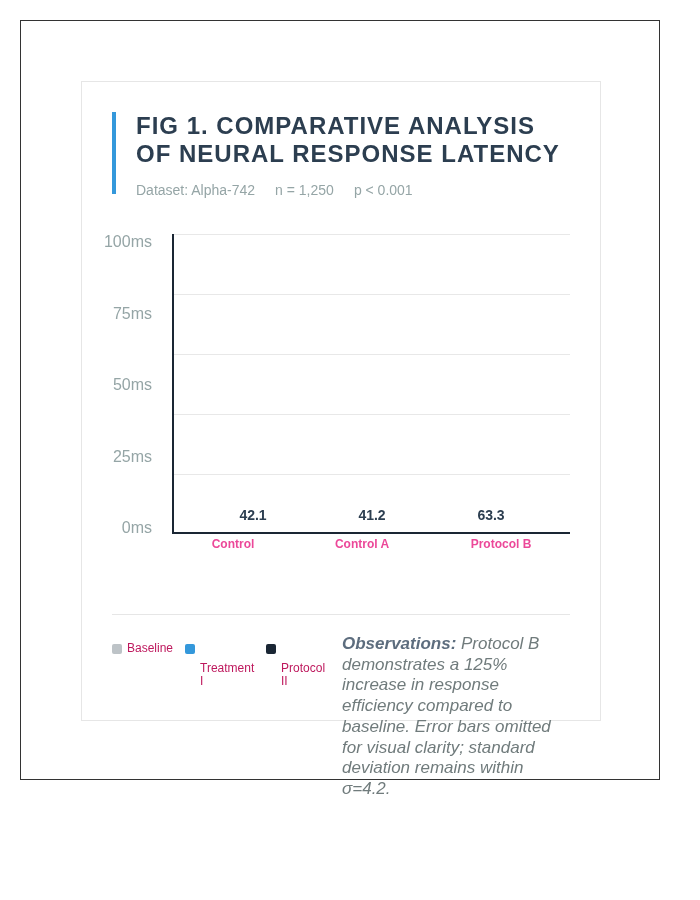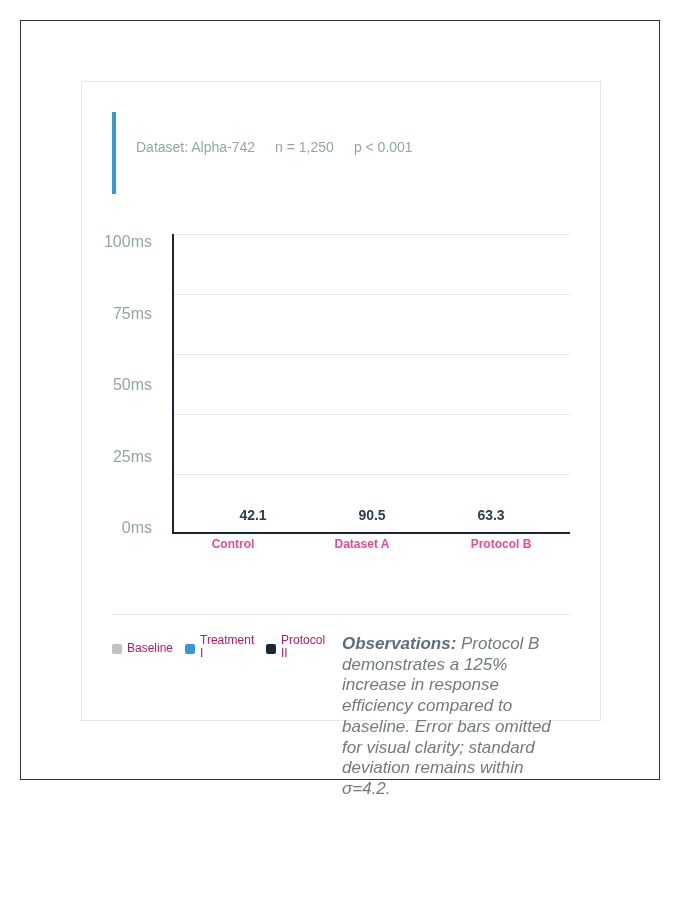--- a/index.html
+++ b/index.html
@@ -1,45 +1,46 @@
 <!DOCTYPE html>
 <html><head>
 <meta charset="utf-8">
 <style>
   html, body { margin: 0; padding: 0; background: #ffffff; }
   body { width: 700px; height: 900px; position: relative; font-family: "Liberation Sans", sans-serif; }
   .frame { position: absolute; left: 20px; top: 20px; width: 640px; height: 760px; border: 1px solid #333333; box-sizing: border-box; }
   .card { position: absolute; left: 81px; top: 81px; width: 520px; height: 640px; border: 1px solid #e6e6e6; box-sizing: border-box; }
   .header { position: absolute; left: 112px; top: 112px; width: 460px; border-left: 4px solid #3498db; padding-left: 20px; box-sizing: border-box; height: 82px; }
   .title { margin: 0; font-size: 24px; font-weight: 700; letter-spacing: 1px; line-height: 28px; color: #2c3e50; text-transform: uppercase; }
-  .meta { margin-top: 27px; font-size: 14px; color: #95a5a6; display: flex; gap: 20px; }
+  .meta { margin-top: 14px; font-size: 14px; color: #95a5a6; display: flex; gap: 20px; }
   .chart { position: absolute; left: 100px; top: 225px; width: 480px; height: 360px; }
   .ylabel { position: absolute; right: 428px; font-size: 16px; color: #95a5a6; text-align: right; width: 60px; }
   .grid { position: absolute; left: 73px; width: 397px; height: 1px; background: #e8e8e8; }
   .yaxis { position: absolute; left: 72px; top: 9px; width: 2px; height: 300px; background: #1a2634; }
   .xaxis { position: absolute; left: 72px; top: 307px; width: 398px; height: 2px; background: #1a2634; }
   .vlabel { position: absolute; top: 282px; font-size: 14px; font-weight: 700; color: #2c3e50; width: 60px; text-align: center; }
   .xlabel { position: absolute; top: 312px; font-size: 12px; font-weight: 700; color: #ec4899; width: 100px; text-align: center; }
   .sep { position: absolute; left: 112px; top: 614px; width: 458px; height: 1px; background: #e6e6e6; }
   .legend { position: absolute; left: 112px; top: 634px; display: flex; font-size: 12px; color: #be185d; }
   .legend-item { display: flex; align-items: flex-start; margin-right: 12px; }
   .swatch { width: 10px; height: 10px; border-radius: 2px; margin-right: 5px; margin-top: 10px; flex: none; }
-  .legend-label { line-height: 13px; }
+  .legend-label { line-height: 13px; margin-top: 28px; }
   .li-0 .legend-label { margin-top: 8px; }
   .li-1 .legend-label, .li-2 .legend-label { width: 54px; }
   .obs { position: absolute; left: 342px; top: 634px; width: 226px; font-size: 17px; line-height: 20.7px; font-style: italic; color: #707b7c; }
   .obs b { font-weight: 700; color: #5d6d7e; }
 </style>
 </head>
 <body>
 
 <div class="frame"></div>
 <div class="card"></div>
 
 <div class="header">
+  <h1 class="title">FIG 1. COMPARATIVE ANALYSIS OF NEURAL RESPONSE LATENCY</h1>
   <div class="meta">
     <span>Dataset: Alpha-742</span>
     <span>n = 1,250</span>
     <span>p &lt; 0.001</span>
   </div>
 </div>
 
 <div class="chart">
   <span class="ylabel" style="top:8px">100ms</span>
   <span class="ylabel" style="top:80px">75ms</span>
@@ -50,25 +51,25 @@
   <div class="grid" style="top:9px"></div>
   <div class="grid" style="top:69px"></div>
   <div class="grid" style="top:129px"></div>
   <div class="grid" style="top:189px"></div>
   <div class="grid" style="top:249px"></div>
 
   <div class="yaxis"></div>
   <div class="xaxis"></div>
 
   <span class="vlabel" style="left:123px">42.1</span>
-  <span class="vlabel" style="left:242px">90.5</span>
+  <span class="vlabel" style="left:242px">41.2</span>
   <span class="vlabel" style="left:361px">63.3</span>
 
   <span class="xlabel" style="left:83px">Control</span>
-  <span class="xlabel" style="left:212px">Dataset A</span>
+  <span class="xlabel" style="left:212px">Control A</span>
   <span class="xlabel" style="left:351px">Protocol B</span>
 </div>
 
 <div class="sep"></div>
 
 <div class="legend">
   <div class="legend-item li-0">
     <span class="swatch" style="background:#bdc3c7"></span>
     <span class="legend-label">Baseline</span>
   </div>

